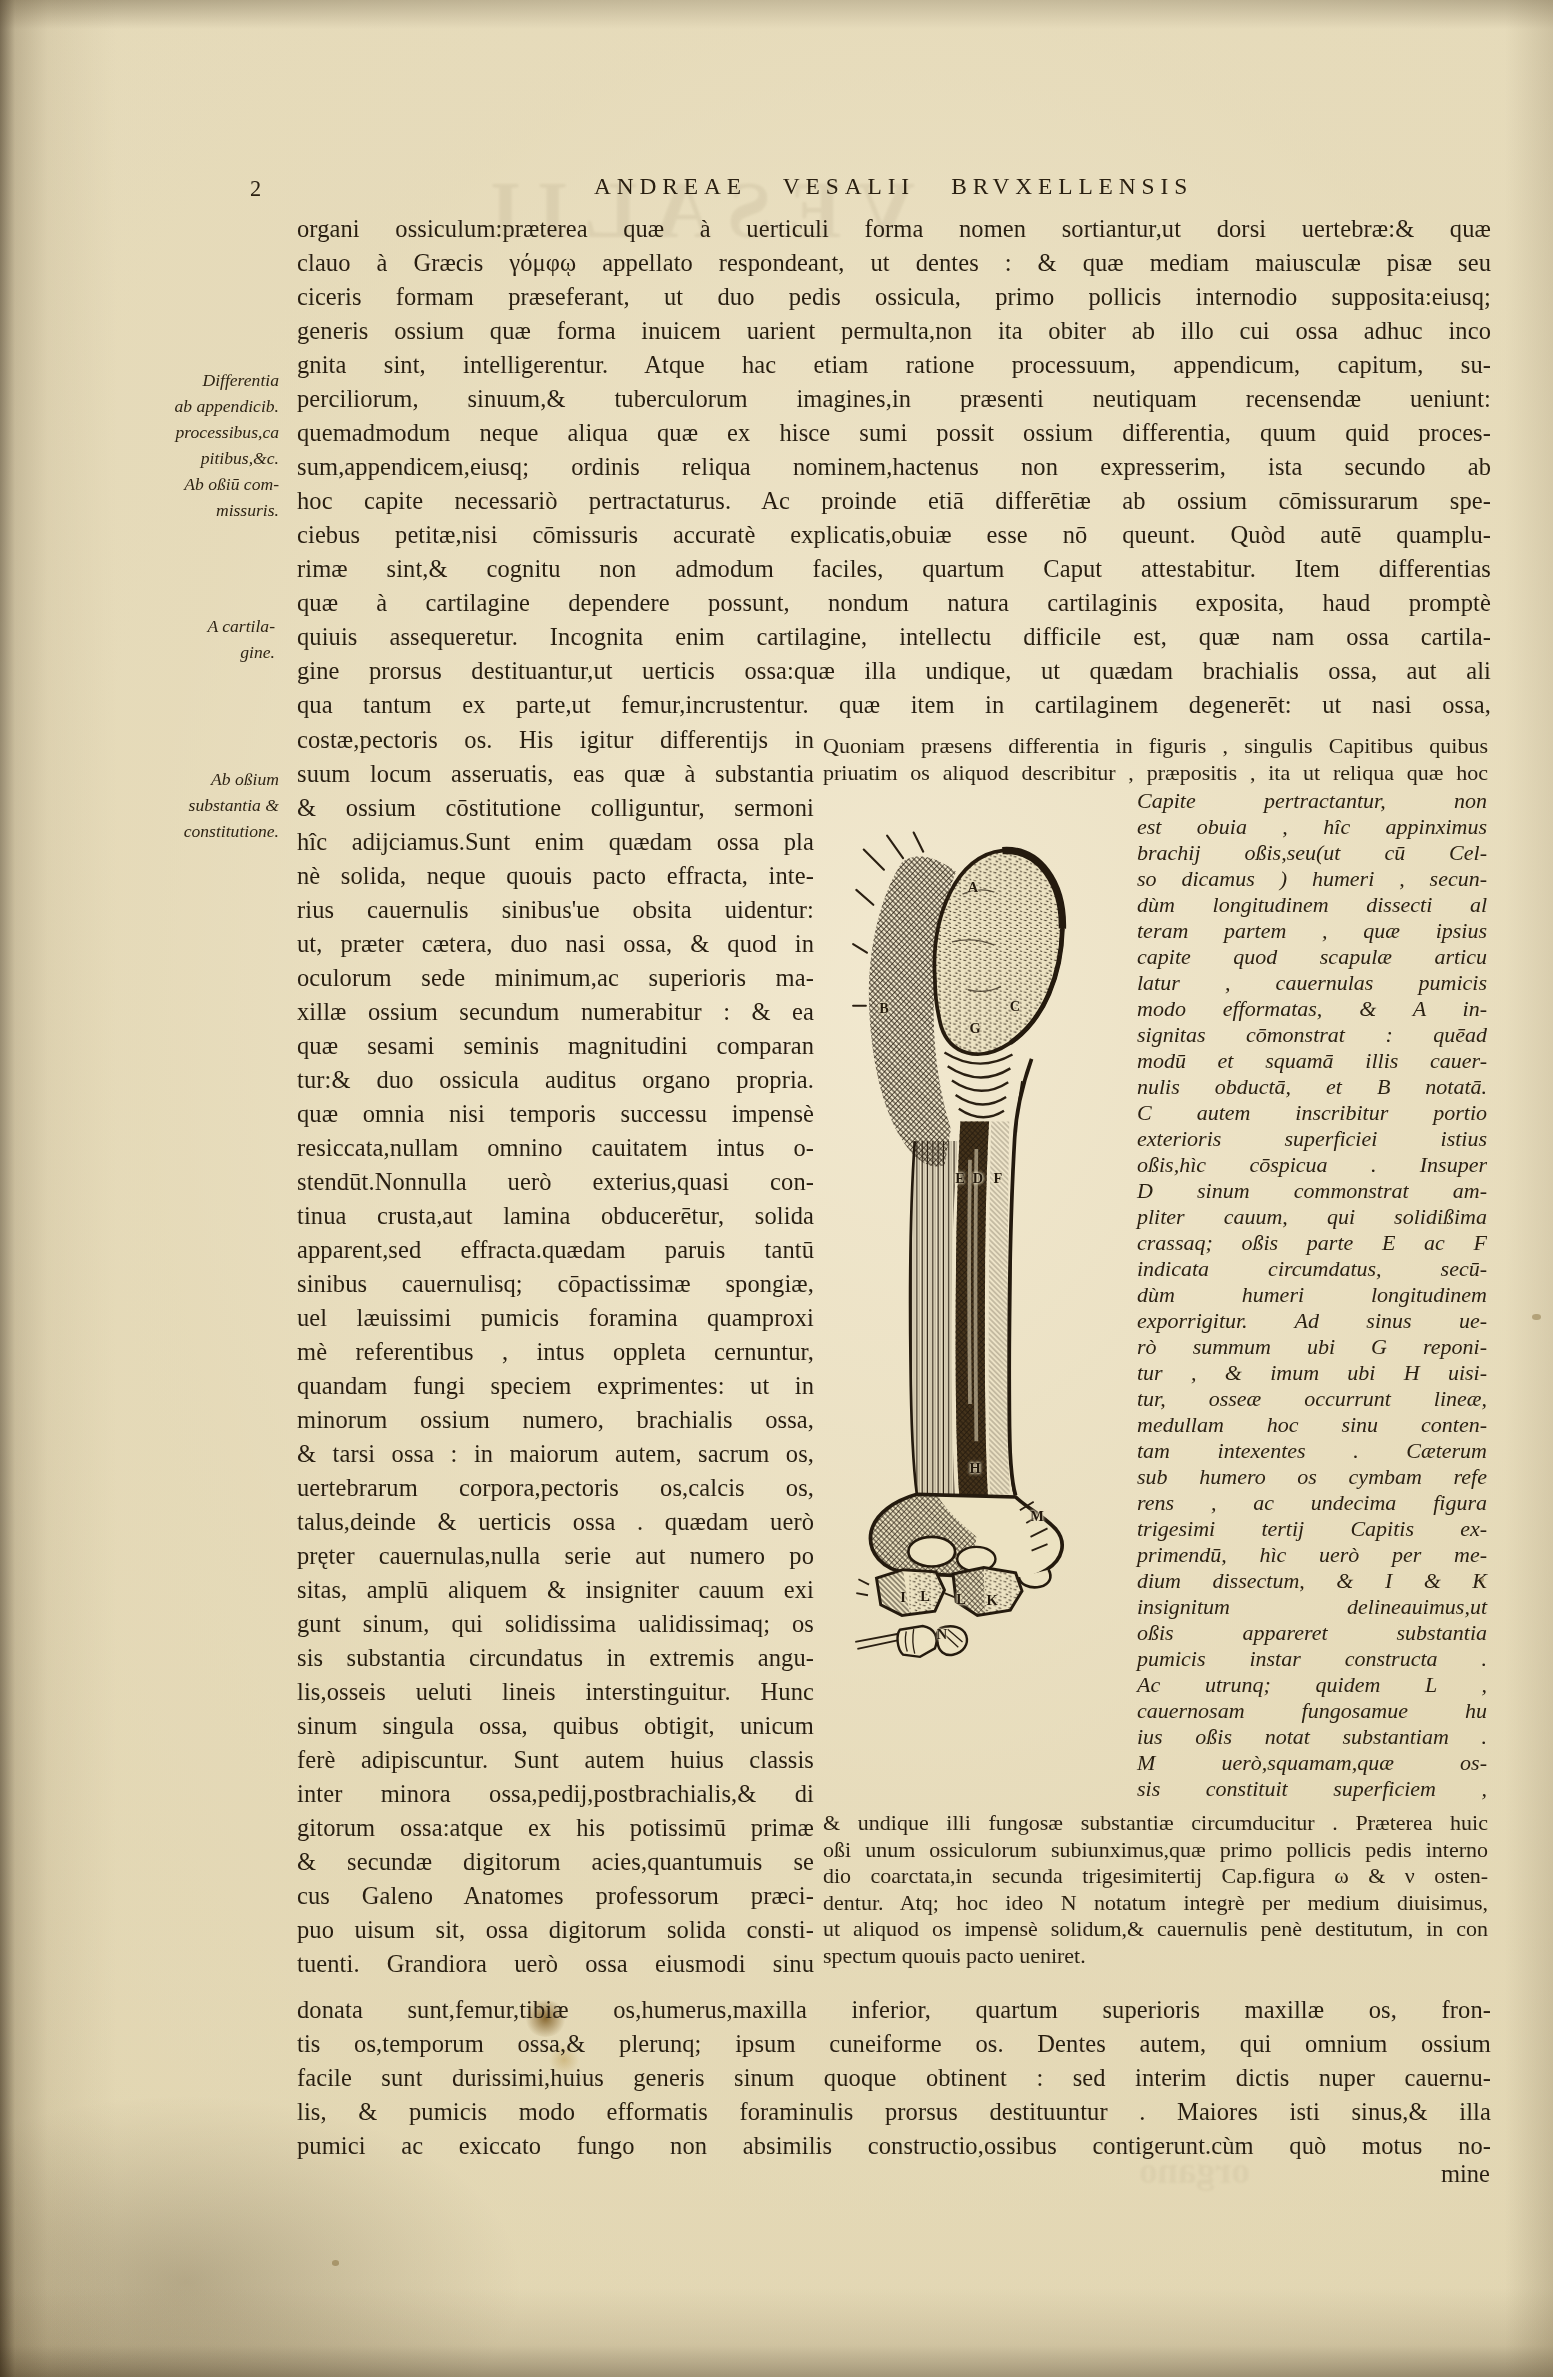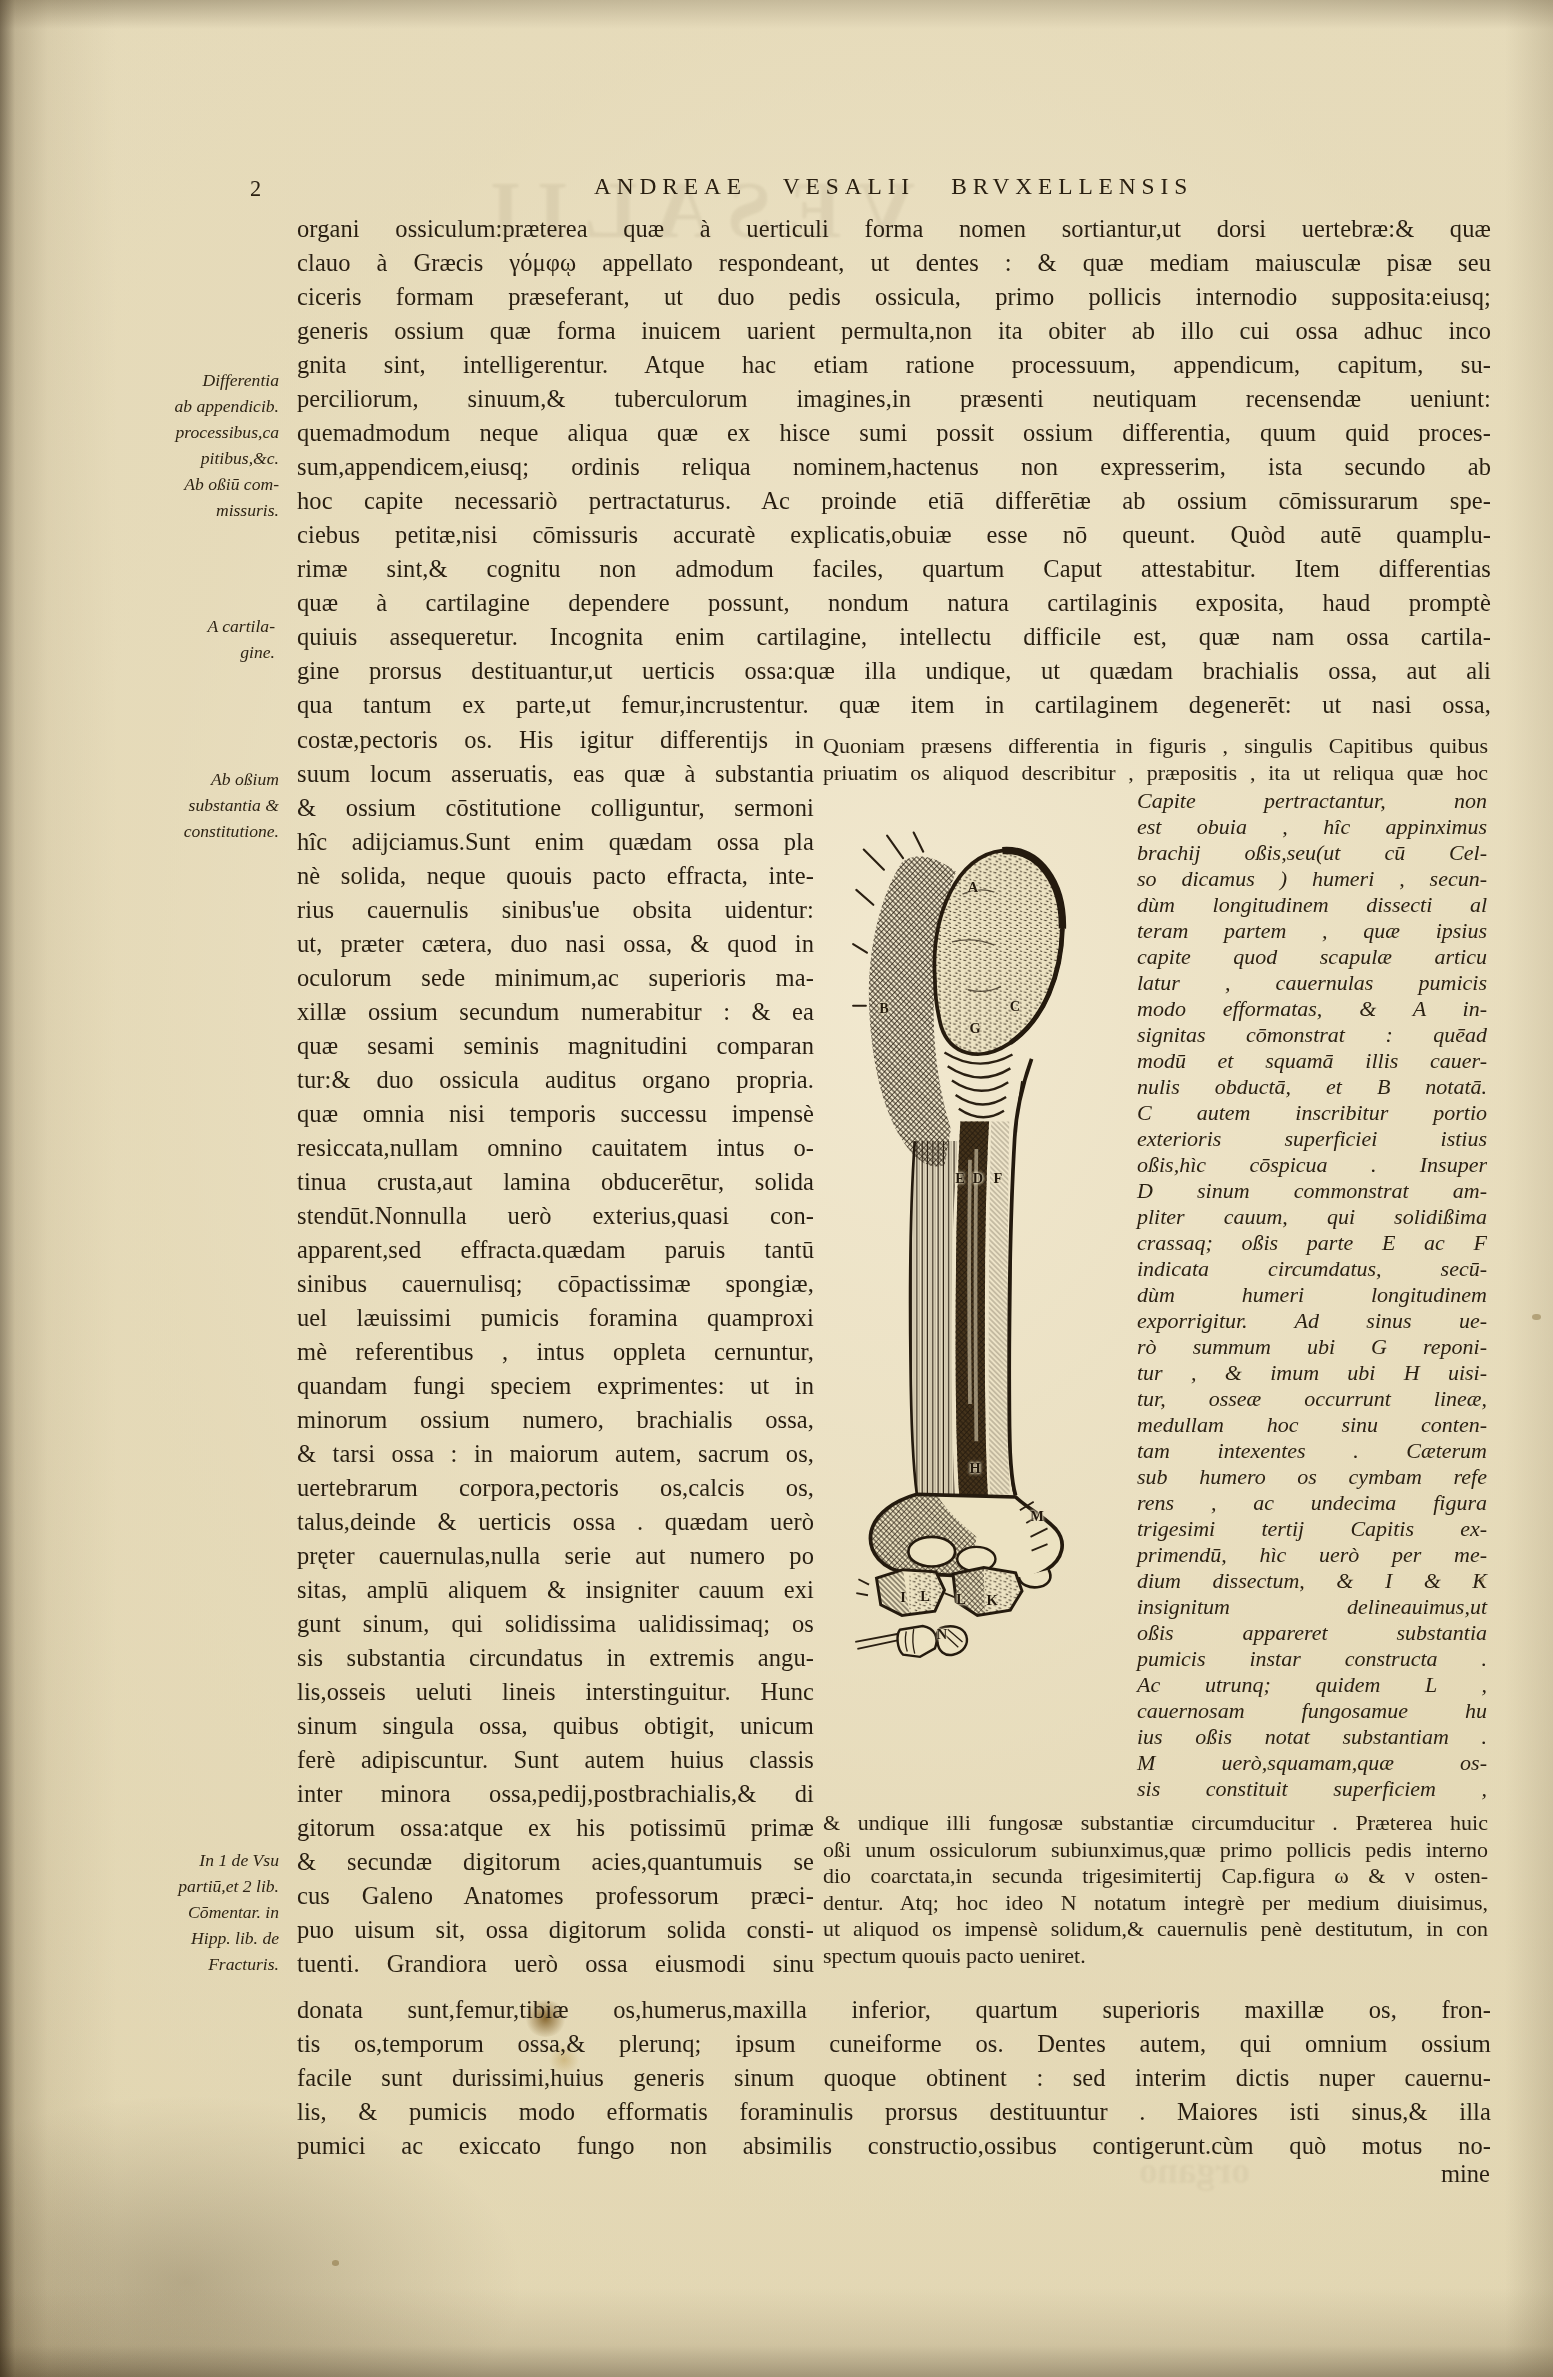--- a/index.html
+++ b/index.html
@@ -73,27 +73,20 @@
     </div>
   <div class="abs marginal" style="left:94px;top:613px;width:181px;">
       <div class="tl">A cartila-</div>
       <div class="tl">gine.</div>
     </div>
   <div class="abs marginal" style="left:98px;top:766px;width:181px;">
       <div class="tl">Ab oßium</div>
       <div class="tl">substantia &amp;</div>
       <div class="tl">constitutione.</div>
     </div>
-  <div class="abs marginal" style="left:93px;top:1847px;width:186px;">
-      <div class="tl">In 1 de Vsu</div>
-      <div class="tl">partiū,et 2 lib.</div>
-      <div class="tl">Cōmentar. in</div>
-      <div class="tl">Hipp. lib. de</div>
-      <div class="tl">Fracturis.</div>
-    </div>
 
   <div class="abs roman justify" style="left:297px;top:212px;width:1194px;">
       <div class="tl">organi ossiculum:præterea quæ à uerticuli forma nomen sortiantur,ut dorsi uertebræ:&amp; quæ</div>
       <div class="tl">clauo à Græcis γόμφῳ appellato respondeant, ut dentes : &amp; quæ mediam maiusculæ pisæ seu</div>
       <div class="tl">ciceris formam præseferant, ut duo pedis ossicula, primo pollicis internodio supposita:eiusq;</div>
       <div class="tl">generis ossium quæ forma inuicem uarient permulta,non ita obiter ab illo cui ossa adhuc inco</div>
       <div class="tl">gnita sint, intelligerentur. Atque hac etiam ratione processuum, appendicum, capitum, su-</div>
       <div class="tl">perciliorum, sinuum,&amp; tuberculorum imagines,in præsenti neutiquam recensendæ ueniunt:</div>
       <div class="tl">quemadmodum neque aliqua quæ ex hisce sumi possit ossium differentia, quum quid proces-</div>
       <div class="tl">sum,appendicem,eiusq; ordinis reliqua nominem,hactenus non expresserim, ista secundo ab</div>
@@ -113,22 +106,22 @@
       <div class="tl">hîc adijciamus.Sunt enim quædam ossa pla</div>
       <div class="tl">nè solida, neque quouis pacto effracta, inte-</div>
       <div class="tl">rius cauernulis sinibus'ue obsita uidentur:</div>
       <div class="tl">ut, præter cætera, duo nasi ossa, &amp; quod in</div>
       <div class="tl">oculorum sede minimum,ac superioris ma-</div>
       <div class="tl">xillæ ossium secundum numerabitur : &amp; ea</div>
       <div class="tl">quæ sesami seminis magnitudini comparan</div>
       <div class="tl">tur:&amp; duo ossicula auditus organo propria.</div>
       <div class="tl">quæ omnia nisi temporis successu impensè</div>
       <div class="tl">resiccata,nullam omnino cauitatem intus o-</div>
+      <div class="tl">stendūt.Nonnulla uerò exterius,quasi con-</div>
       <div class="tl">tinua crusta,aut lamina obducerētur, solida</div>
-      <div class="tl">stendūt.Nonnulla uerò exterius,quasi con-</div>
       <div class="tl">apparent,sed effracta.quædam paruis tantū</div>
       <div class="tl">sinibus cauernulisq; cōpactissimæ spongiæ,</div>
       <div class="tl">uel læuissimi pumicis foramina quamproxi</div>
       <div class="tl">mè referentibus , intus oppleta cernuntur,</div>
       <div class="tl">quandam fungi speciem exprimentes: ut in</div>
       <div class="tl">minorum ossium numero, brachialis ossa,</div>
       <div class="tl">&amp; tarsi ossa : in maiorum autem, sacrum os,</div>
       <div class="tl">uertebrarum corpora,pectoris os,calcis os,</div>
       <div class="tl">talus,deinde &amp; uerticis ossa . quædam uerò</div>
       <div class="tl">pręter cauernulas,nulla serie aut numero po</div>

